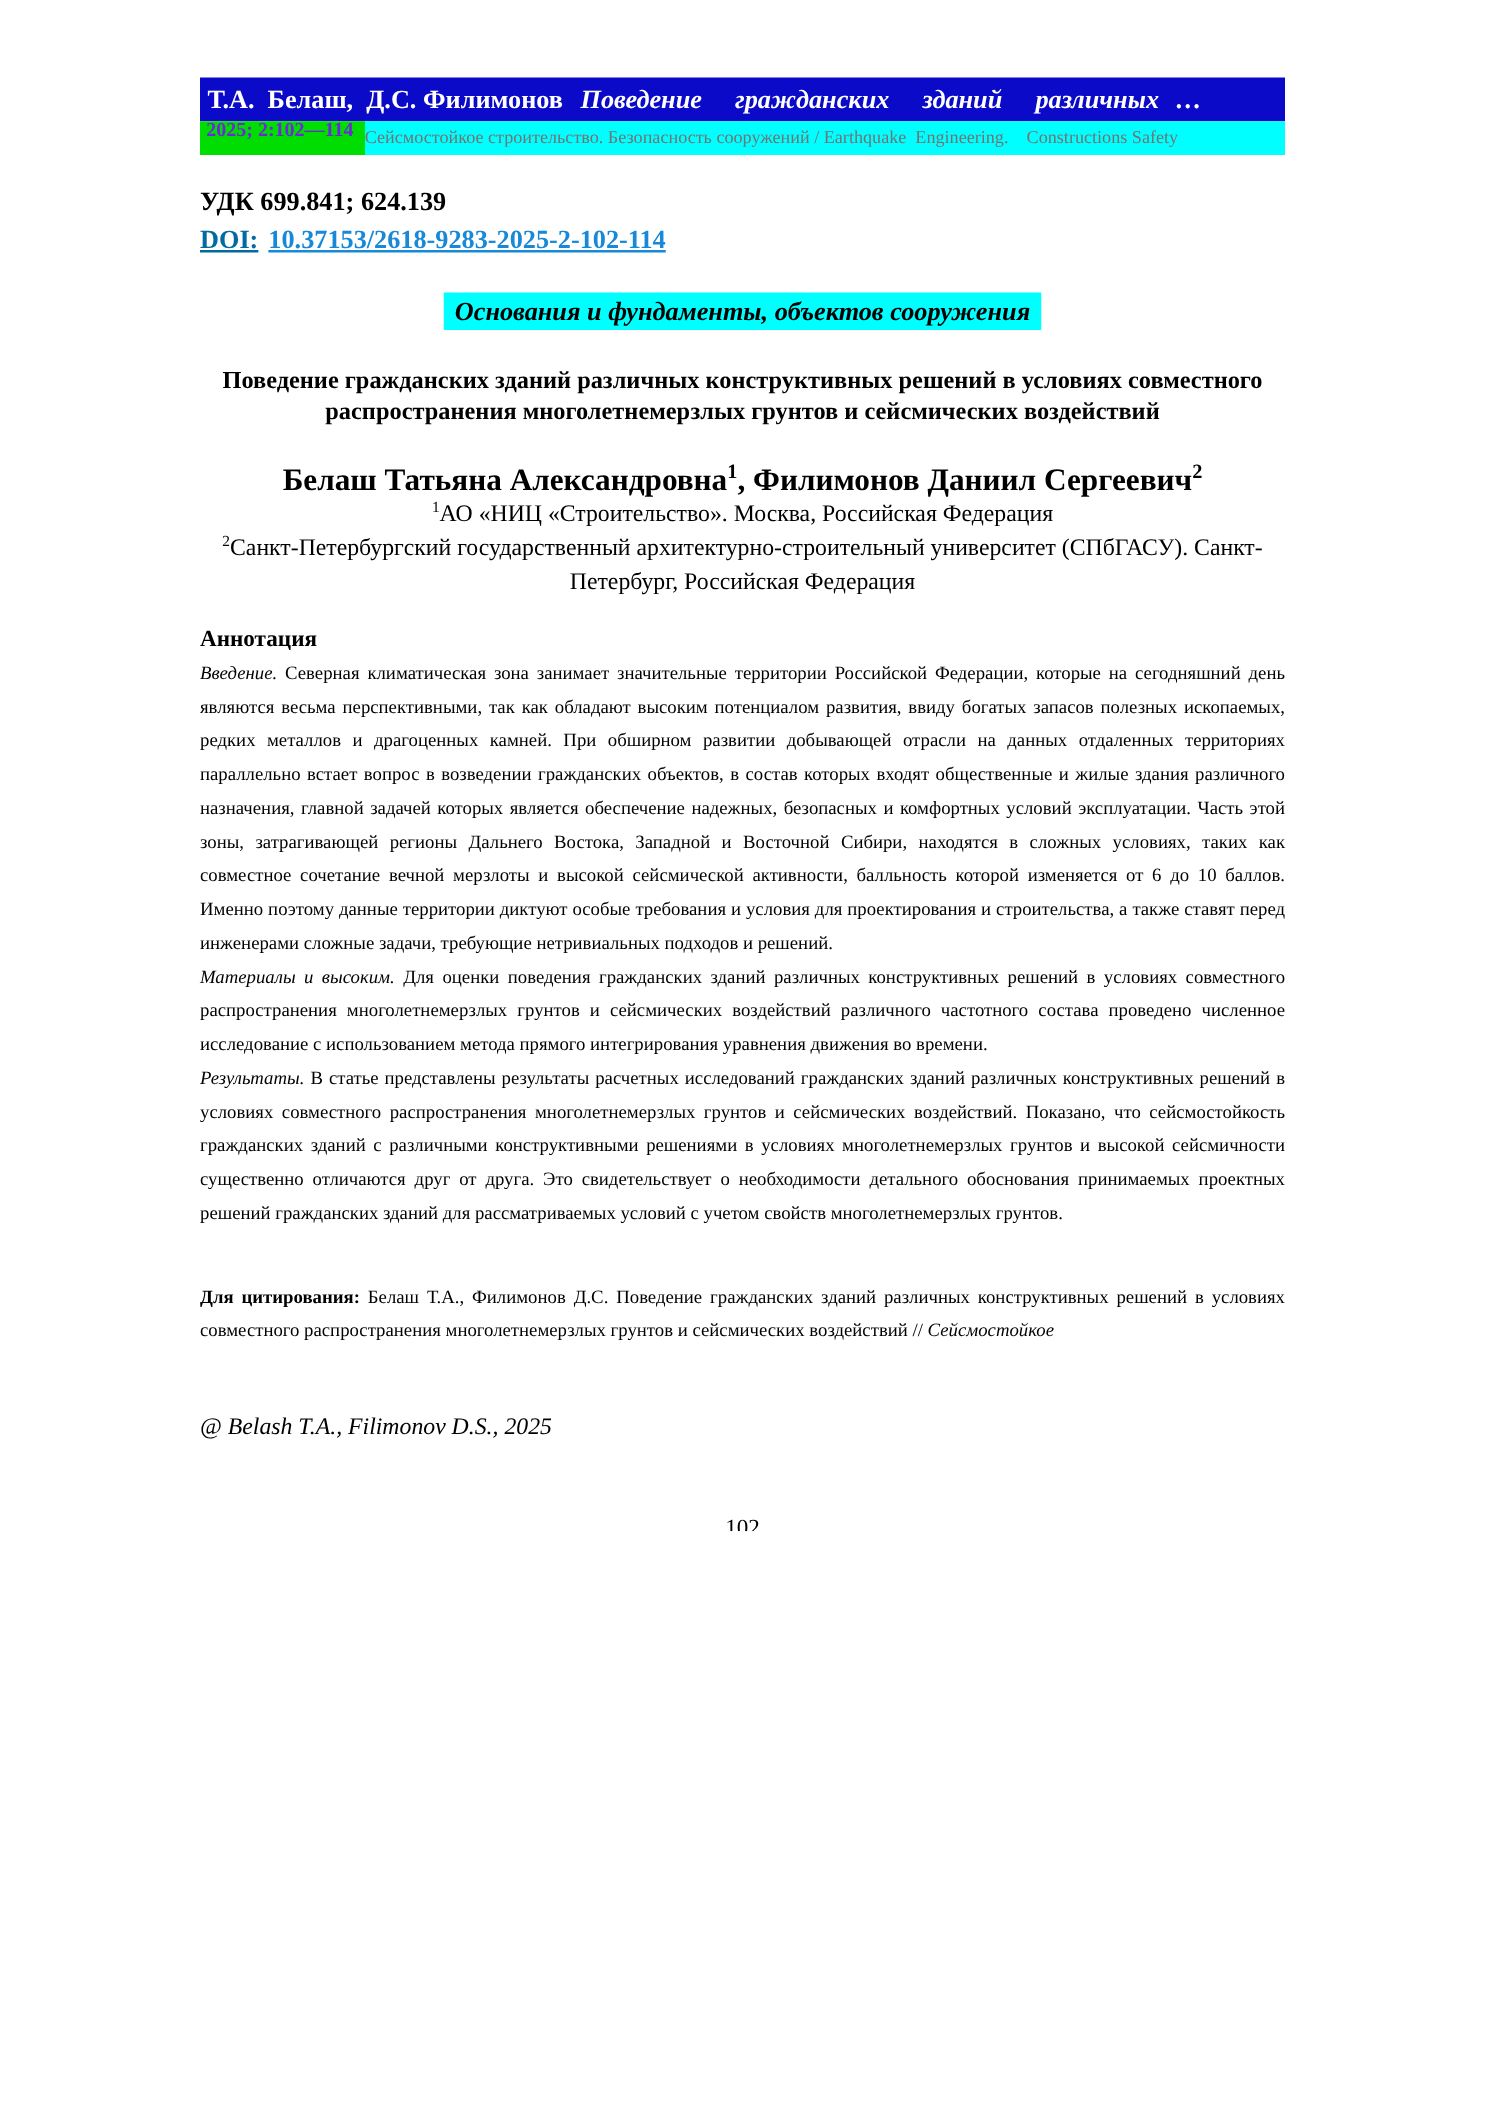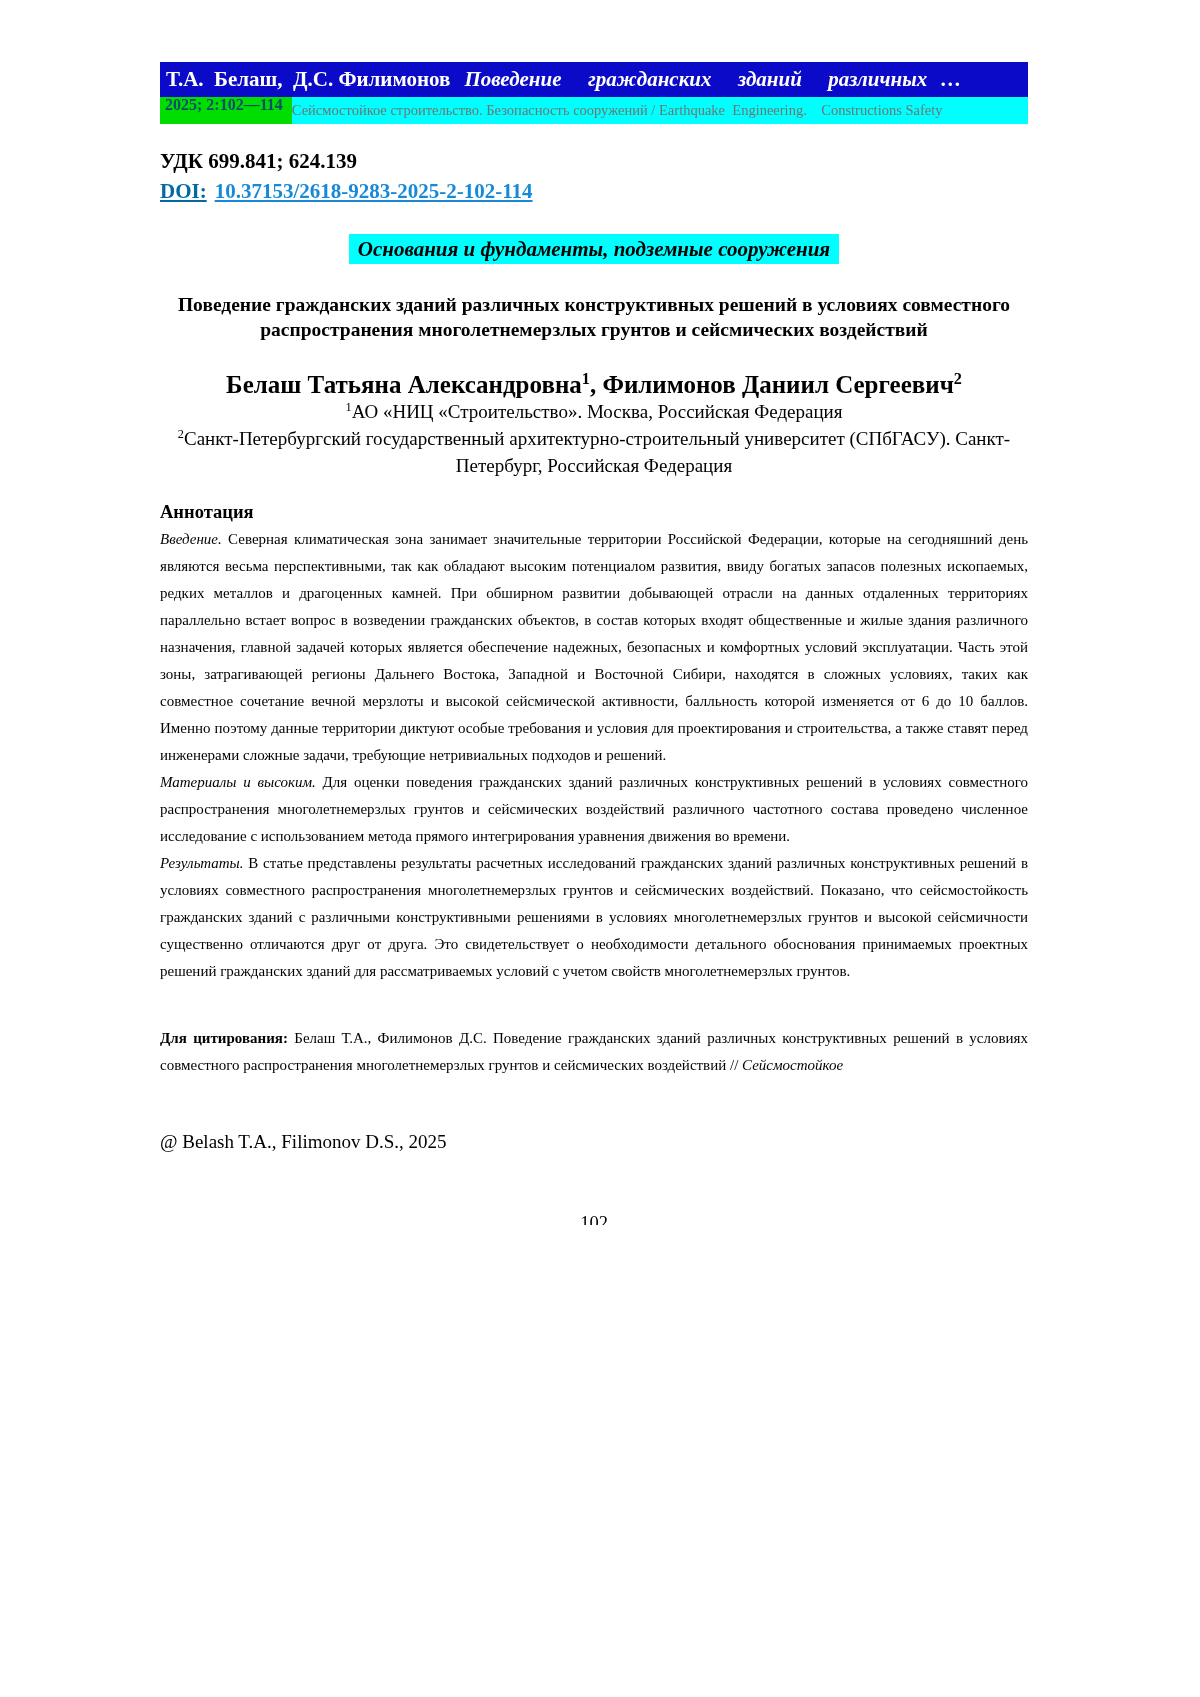--- a/index.html
+++ b/index.html
@@ -38,21 +38,21 @@
     font-weight: bold;
     font-style: italic;
     font-size: 21px;
     margin-left: 14px;
     white-space: pre;
     word-spacing: 8px;
   }
   .band-row2 { display: flex; height: 27px; }
   .issue-badge {
     background: #00dd00;
-    color: #0c4a6e;
+    color: #6d28d9;
     font-weight: bold;
     font-size: 16px;
     display: flex;
     align-items: center;
     padding: 0 9px 12px 5px;
     white-space: pre;
   }
   .journal-name {
     background: #00ffff;
     color: #737373;
@@ -99,21 +99,21 @@
   .abstract p, .keywords, .citation {
     margin: 0;
     font-size: 15px;
     line-height: 27px;
     text-align: justify;
   }
   .lbl-italic { font-style: italic; }
   .lbl-bold { font-weight: bold; }
   .keywords { margin-top: 45px; }
   .citation { margin-top: 40px; }
-  .copyright { margin-top: 52px; font-size: 19px; }
+  .copyright { margin-top: 52px; font-style: italic; font-size: 19px; }
   .page-number { margin-top: 60px; text-align: center; font-size: 18.5px; }
 </style>
 </head>
 <body>
 
 <div class="page">
   <div class="content">
 
     <div>
       <div class="band-blue">
@@ -125,21 +125,21 @@
         <span class="journal-name">Сейсмостойкое строительство. Безопасность сооружений / Earthquake  Engineering.    Constructions Safety</span>
       </div>
     </div>
 
     <div class="udk">УДК 699.841; 624.139</div>
     <div class="doi-row">
       <span class="doi-label">DOI:</span><a class="doi-link">10.37153/2618-9283-2025-2-102-114</a>
     </div>
 
     <div class="section-line">
-      <span class="section-highlight">Основания и фундаменты, подземные сооружения</span>
+      <span class="section-highlight">Основания и фундаменты, объектов сооружения</span>
     </div>
 
     <h1 class="title">Поведение гражданских зданий различных конструктивных решений в условиях совместного распространения многолетнемерзлых грунтов и сейсмических воздействий</h1>
 
     <div class="authors-line">
       <span>Белаш Татьяна Александровна</span><sup>1</sup><span>, </span><span>Филимонов Даниил Сергеевич</span><sup>2</sup>
     </div>
 
     <div class="affiliations">
       <div><sup>1</sup><span>АО «НИЦ «Строительство». Москва, Российская Федерация</span></div>

